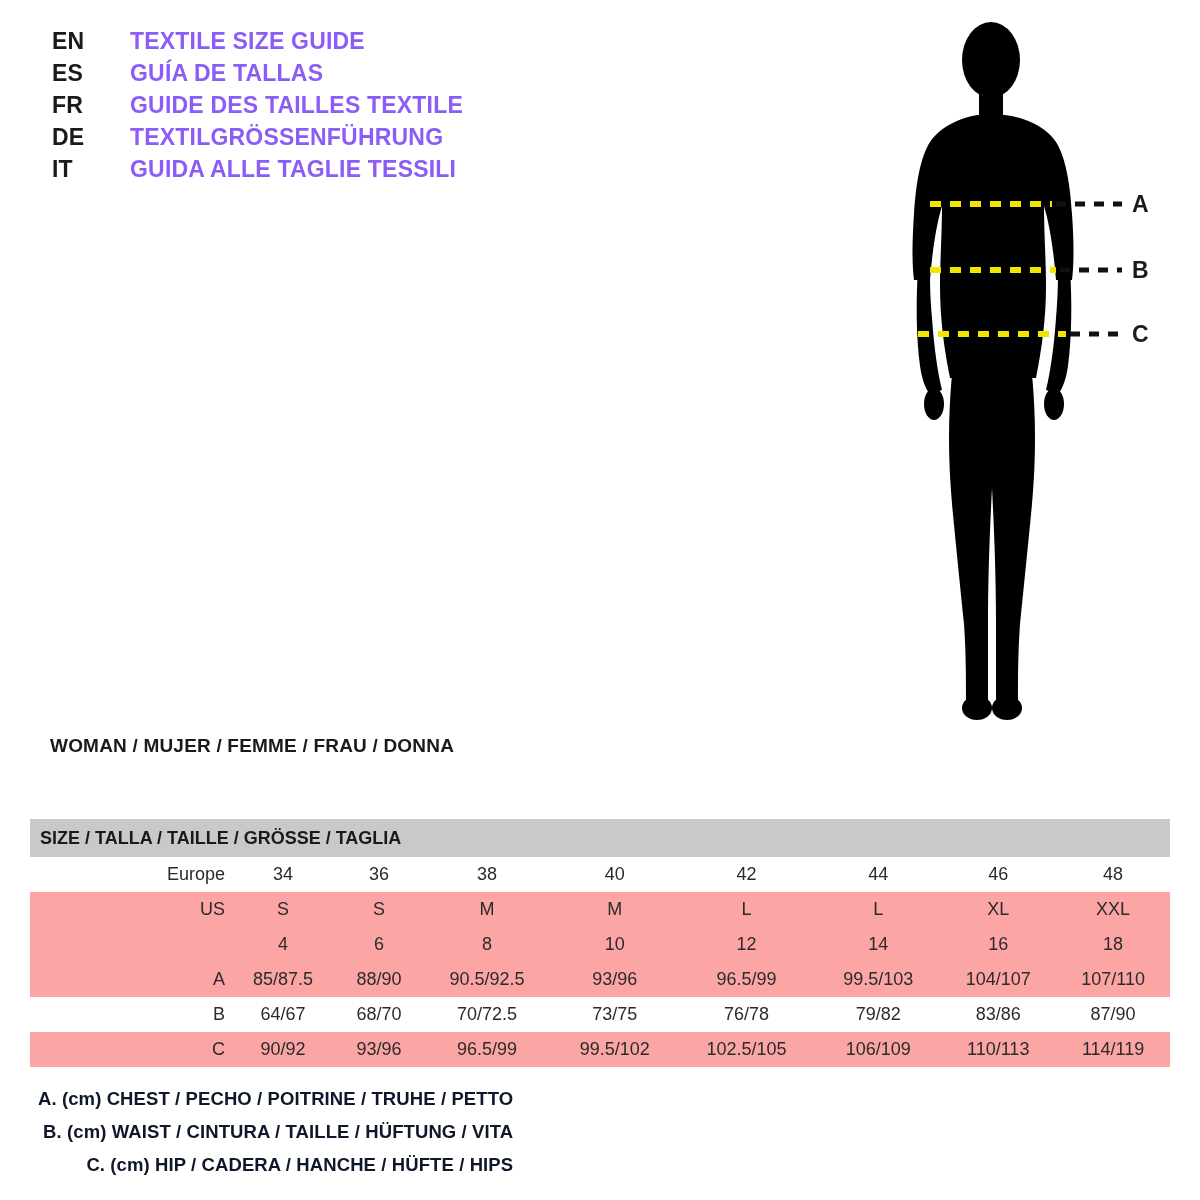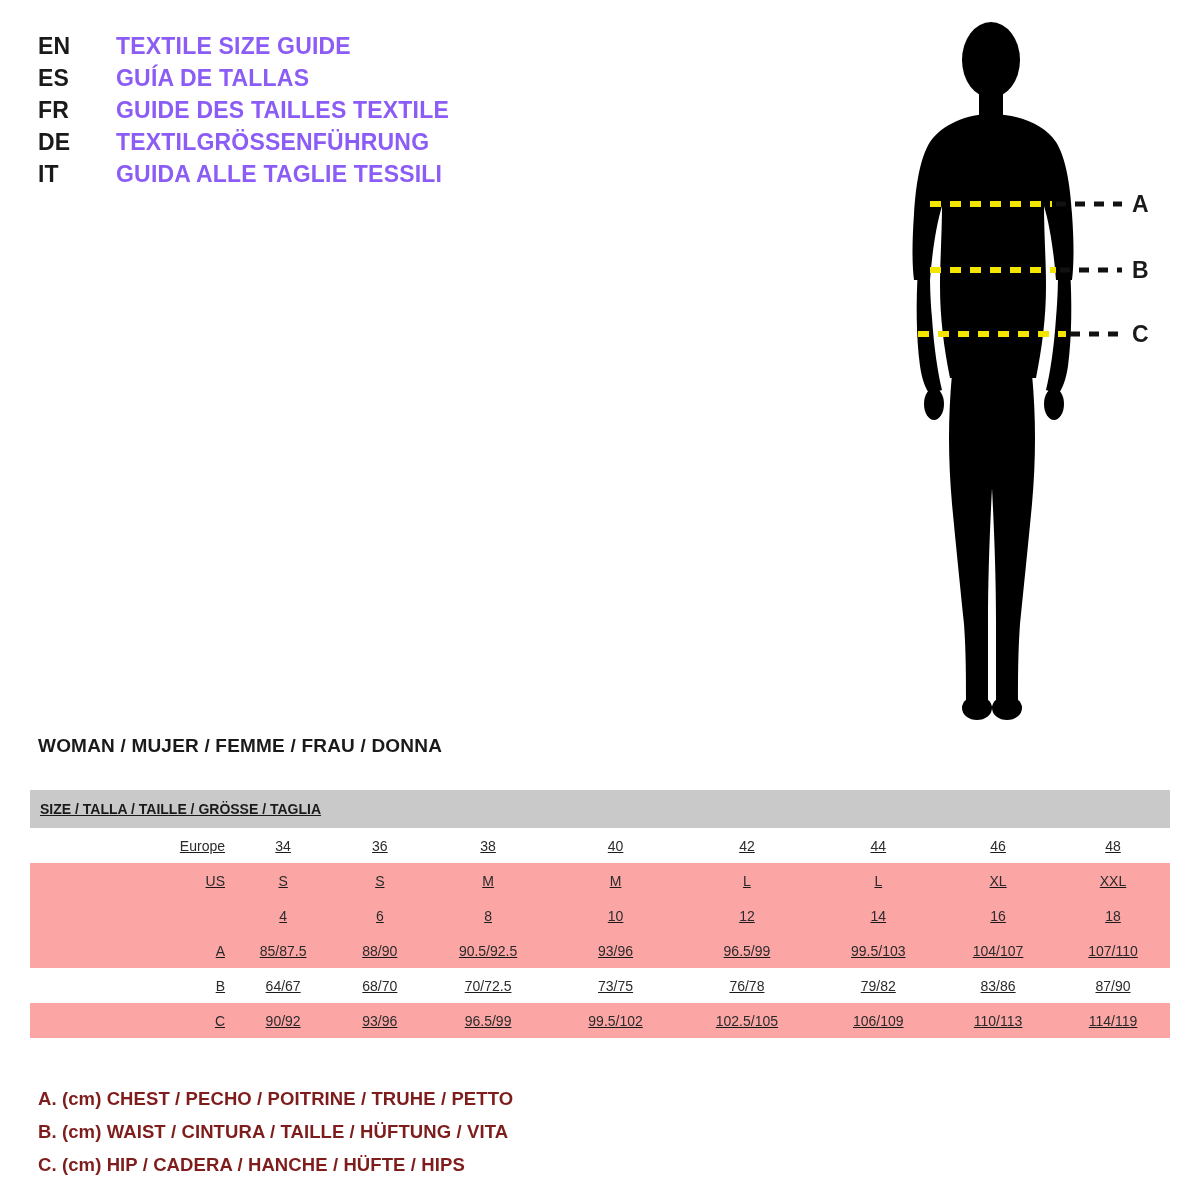--- a/index.html
+++ b/index.html
@@ -18,22 +18,23 @@
 
   
   .lang-block {
     position: absolute;
     top: 28px;
     left: 38px;
     width: 640px;
   }
   .lang-row {
     display: flex;
-    align-items: flex-end;
+    align-items: flex-start;
     height: 32px;
+    margin-left: 14px;
   }
   .lang-code {
     width: 78px;
     font-size: 23px;
     font-weight: bold;
     letter-spacing: 0.2px;
     color: #1a1a1a;
   }
   .lang-text {
     font-size: 23px;
@@ -60,33 +61,32 @@
     position: absolute;
     font-size: 23px;
     font-weight: bold;
     color: #1a1a1a;
   }
 
   
   .table-title {
     position: absolute;
     top: 735px;
-    left: 38px;
+    left: 50px;
     font-size: 19px;
     font-weight: bold;
     letter-spacing: 0.2px;
   }
   table.size-table {
     position: absolute;
-    top: 790px;
+    top: 819px;
     left: 30px;
     width: 1140px;
     border-collapse: collapse;
-    font-size: 14px;
-    text-decoration: underline;
+    font-size: 18px;
   }
   table.size-table td {
     padding: 5px 4px;
     height: 25px;
     color: #2b2b2b;
     text-align: center;
   }
   table.size-table td.rowlabel {
     text-align: right;
     padding-left: 10px;
@@ -107,22 +107,23 @@
   .footnotes {
     position: absolute;
     top: 1088px;
     left: 38px;
   }
   .footnote {
     font-size: 18.5px;
     font-weight: bold;
     letter-spacing: 0.1px;
     margin-bottom: 11px;
-    color: #7f1d1d;
+    color: #0f172a;
     white-space: nowrap;
+    text-align: right;
   }
 </style>
 </head>
 <body>
 
 <div class="lang-block">
   <div class="lang-row">
     <div class="lang-code">EN</div>
     <div class="lang-text">TEXTILE SIZE GUIDE</div>
   </div>

